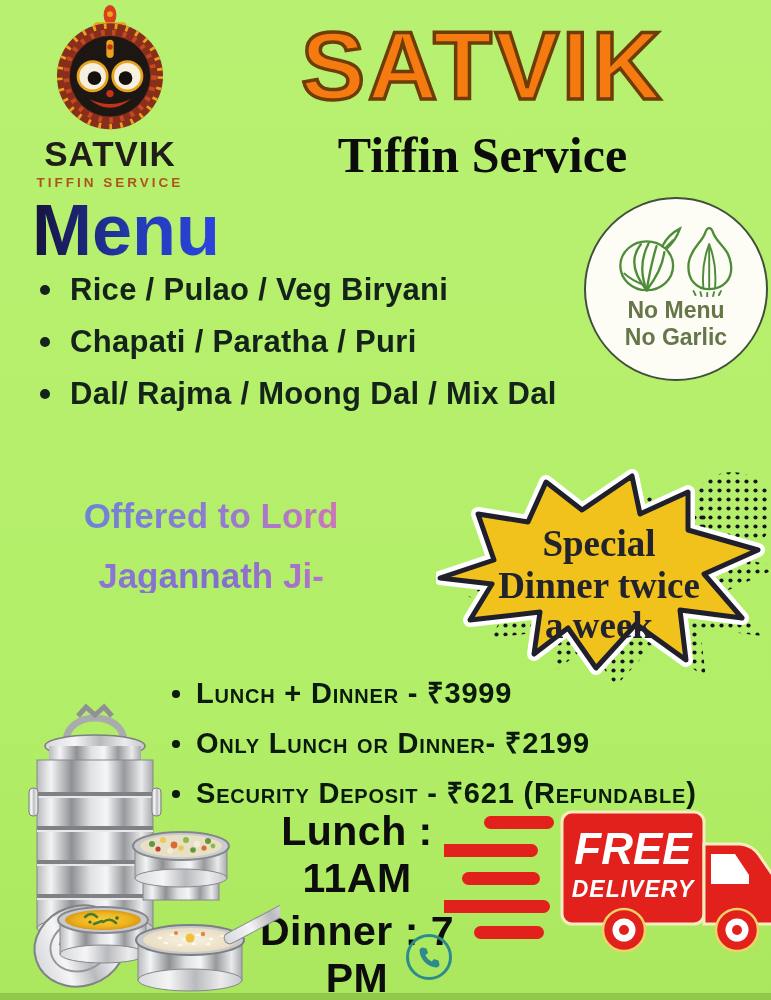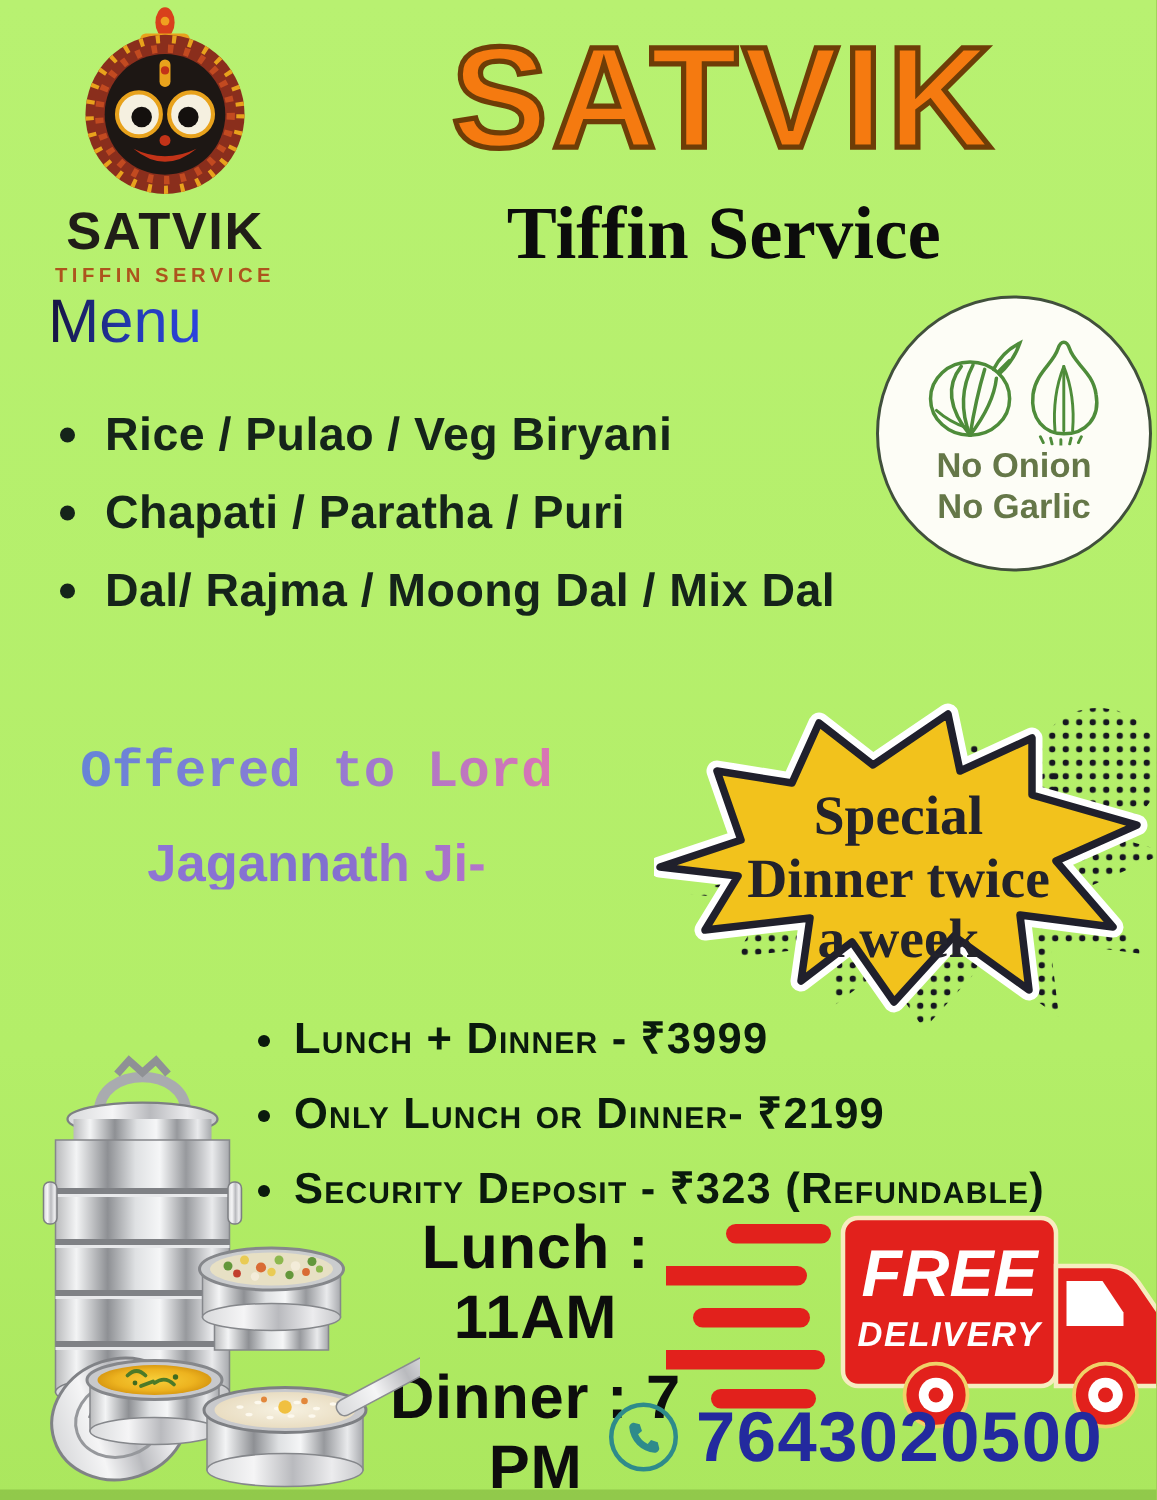--- a/index.html
+++ b/index.html
@@ -19,21 +19,21 @@
   
   .title-block{left:200px;top:16px;width:565px;text-align:center;}
   .main-title{
     font-size:96px;font-weight:900;letter-spacing:3px;line-height:1.04;
     color:#f57a10;-webkit-text-stroke:3.5px #6e3d07;
   }
   .subtitle{font-family:"Liberation Serif",serif;font-size:50px;font-weight:700;color:#0c0c0c;margin-top:10px;}
 
   
   .menu-heading{
-    left:32px;top:194px;font-size:41px;font-weight:400;line-height:1;
+    left:32px;top:194px;font-size:72px;font-weight:700;line-height:1;
     background:linear-gradient(90deg,#16123b 0%,#233bb4 55%,#2c44e0 100%);
     -webkit-background-clip:text;background-clip:text;color:transparent;
   }
   .menu-list{left:40px;top:274px;width:580px;list-style:none;margin:0;padding:0;font-weight:bold;}
   .menu-list li{
     display:flex;align-items:center;font-size:31px;letter-spacing:.3px;
     color:#15241a;margin-bottom:20px;line-height:32px;
   }
   .menu-list li::before{
     content:"";width:10px;height:10px;border-radius:50%;background:#15241a;
@@ -46,21 +46,21 @@
     background:#fdfdf6;border:2px solid #41503c;box-sizing:border-box;
     display:flex;flex-direction:column;align-items:center;justify-content:flex-start;
   }
   .badge-art{margin-top:16px;}
   .badge-text{font-size:23px;font-weight:700;color:#657748;line-height:27px;}
 
   
   .offered-block{left:26px;top:498px;width:370px;text-align:center;font-weight:700;}
   .offered-line{font-size:35px;line-height:1;margin-bottom:25px;
     -webkit-background-clip:text;background-clip:text;color:transparent;}
-  .offered-line.l1{background-image:linear-gradient(90deg,#5f86d8,#8f7bd4,#e873ae);-webkit-background-clip:text;background-clip:text;font-family:Liberation Mono, monospace;}
+  .offered-line.l1{background-image:linear-gradient(90deg,#5f86d8,#8f7bd4,#e873ae);-webkit-background-clip:text;background-clip:text;}
   .offered-line.l2{background-image:linear-gradient(90deg,#9a79d8,#7e6fd0,#d877c6);-webkit-background-clip:text;background-clip:text;}
   .offered-line.l3{background-image:linear-gradient(90deg,#6a93da,#9a79d8,#ef74a6);-webkit-background-clip:text;background-clip:text;}
 
   
   .starburst{left:436px;top:468px;width:335px;height:230px;}
   .starburst text{font-family:"Liberation Serif",serif;font-weight:700;fill:#23232c;}
 
   
   .pricing-list{left:172px;top:678px;width:600px;list-style:none;margin:0;padding:0;}
   .pricing-list li{
@@ -151,21 +151,21 @@
         <path d="M40 77 Q44 52 50 32"></path>
         <path d="M40 77 Q56 56 58 38"></path>
         <path d="M17 60 Q26 68 38 72" stroke-width="2"></path>
         <path d="M100 18 C97 28 85 34 83 49 C81 66 91 76 104 76 C119 76 129 65 126 49 C124 34 111 28 108 18 C106 12 102 12 100 18 Z"></path>
         <path d="M104 30 Q96 50 98 74" stroke-width="2"></path>
         <path d="M104 30 Q112 50 110 74" stroke-width="2"></path>
         <path d="M104 34 L104 74" stroke-width="2"></path>
         <path d="M88 78 l2 4 M95 79 l1 4 M102 80 l0 4 M109 79 l-1 4 M116 78 l-2 4" stroke-width="2"></path>
       </g>
     </svg>
-    <div class="badge-text">No Onion</div>
+    <div class="badge-text">No Menu</div>
     <div class="badge-text">No Garlic</div>
   </div>
 
   <div class="abs offered-block">
     <div class="offered-line l1">Offered to Lord</div>
     <div class="offered-line l2">Jagannath Ji-</div>
   </div>
 
   <svg class="abs starburst" viewBox="0 0 335 230">
     <defs>
@@ -178,21 +178,21 @@
     <path fill="none" stroke="#ffffff" stroke-width="14" stroke-linejoin="round" d="M4 110 L58 92 L42 46 L92 54 L110 14 L146 42 L196 8 L204 46 L252 24 L252 62 L322 82 L268 106 L306 150 L244 142 L250 192 L200 156 L160 200 L132 160 L98 186 L104 144 L34 152 L56 116 Z"></path>
     <path fill="#f2c21c" stroke="#20202c" stroke-width="5" stroke-linejoin="round" d="M4 110 L58 92 L42 46 L92 54 L110 14 L146 42 L196 8 L204 46 L252 24 L252 62 L322 82 L268 106 L306 150 L244 142 L250 192 L200 156 L160 200 L132 160 L98 186 L104 144 L34 152 L56 116 Z"></path>
     <text x="163" y="88" font-size="37" text-anchor="middle">Special</text>
     <text x="163" y="130" font-size="37" text-anchor="middle">Dinner twice</text>
     <text x="163" y="170" font-size="37" text-anchor="middle">a week</text>
   </svg>
 
   <ul class="abs pricing-list">
     <li>Lunch + Dinner - ₹3999</li>
     <li>Only Lunch or Dinner- ₹2199</li>
-    <li>Security Deposit - ₹323 (Refundable)</li>
+    <li>Security Deposit - ₹621 (Refundable)</li>
   </ul>
 
   <div class="abs time-block">
     <div class="time-line">Lunch : 11AM</div>
     <div class="time-line">Dinner : 7 PM</div>
   </div>
 
   <svg class="abs tiffin" viewBox="0 0 280 312">
     <defs>
       <linearGradient id="st" x1="0" y1="0" x2="1" y2="0">
@@ -328,17 +328,16 @@
     </g>
   </svg>
 
 
   <div class="abs phone-row">
     <div class="phone-icon-wrap">
       <svg width="26" height="26" viewBox="0 0 26 26">
         <path d="M6.5 3.5 l4 1 1.5 4.5 -2.6 2.2 a13 13 0 0 0 6.4 6.4 l2.2 -2.6 4.5 1.5 1 4 c0 1.6 -1.5 3 -3.1 3 A18.4 18.4 0 0 1 3.5 6.6 c0 -1.6 1.4 -3.1 3 -3.1 Z" fill="#2e8b8b"></path>
       </svg>
     </div>
-    <div class="phone-number">7643020500</div>
   </div>
 
   <div class="abs bottom-strip"></div>
 </div>
 
 </body></html>

